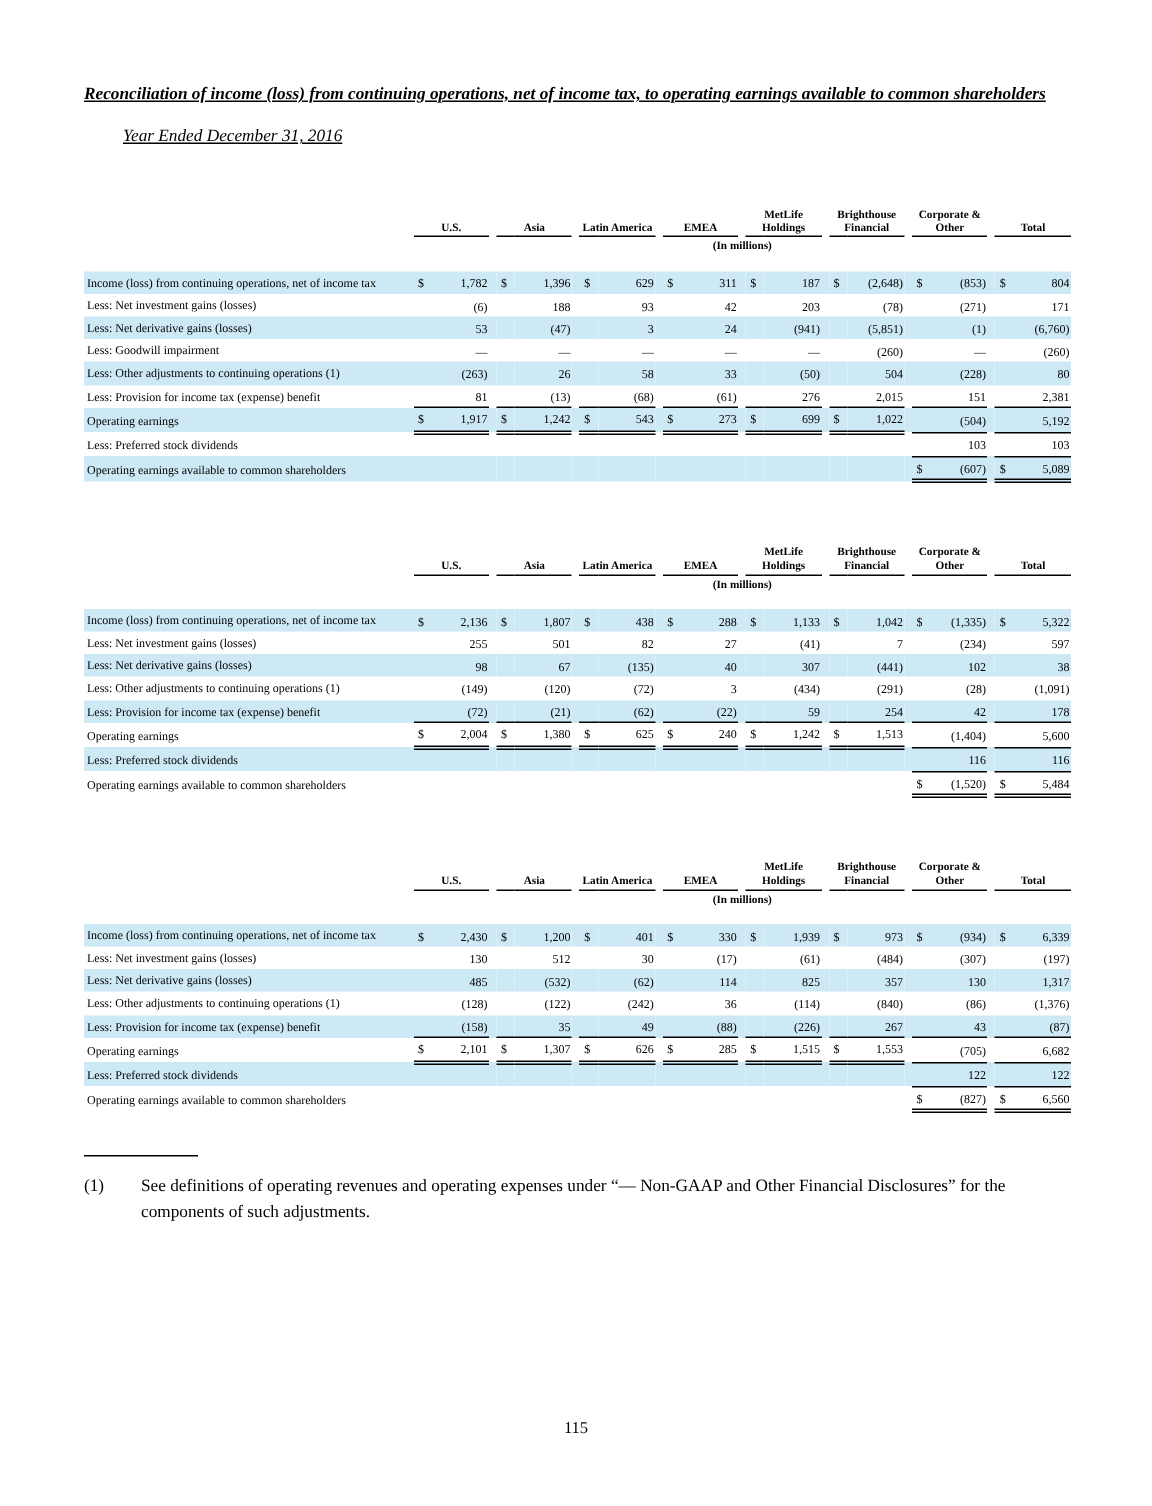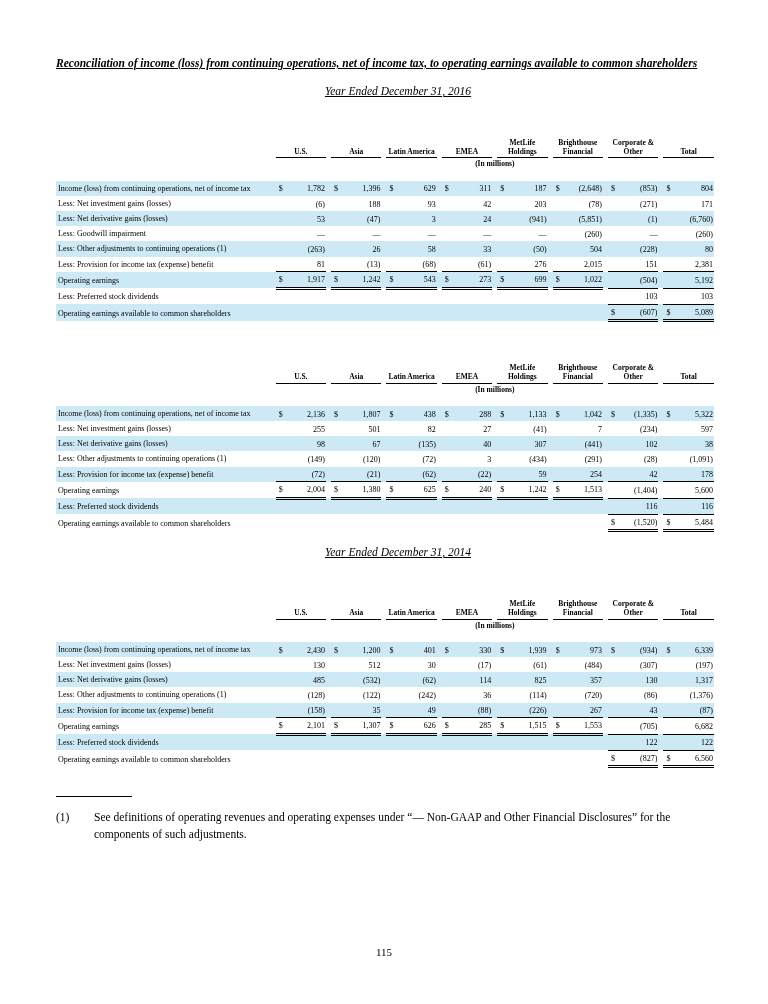--- a/index.html
+++ b/index.html
@@ -23,21 +23,20 @@
     text-decoration: underline;
     line-height: 1.32;
     text-align: justify;
   }
   .year-heading {
     font-size: 11.5px;
     font-style: italic;
     font-weight: normal;
     text-decoration: underline;
     margin: 14px 0 0 26px;
-    text-align: center;
   }
 
   table.fin {
     border-collapse: collapse;
     table-layout: fixed;
     width: 658px;
     margin-top: 42px;
     font-size: 8px;
     line-height: 1.15;
   }
@@ -648,21 +647,20 @@
               <td class="v dbl">(1,520)</td>
               <td class="sp"></td>
               <td class="d dbl">$</td>
               <td class="v dbl">5,484</td>
             </tr>
           </tbody>
         </table>
     </section>
 
     <section>
-      <div class="year-heading">Year Ended December 31, 2014</div>
       <table class="fin">
           <colgroup>
             <col style="width: 218px;">
             <col style="width: 12px;">
             <col style="width: 38px;">
             <col style="width: 5px;">
             <col style="width: 12px;">
             <col style="width: 38px;">
             <col style="width: 5px;">
             <col style="width: 12px;">
@@ -797,21 +795,21 @@
               <td class="d"></td>
               <td class="v">(242)</td>
               <td class="sp"></td>
               <td class="d"></td>
               <td class="v">36</td>
               <td class="sp"></td>
               <td class="d"></td>
               <td class="v">(114)</td>
               <td class="sp"></td>
               <td class="d"></td>
-              <td class="v">(720)</td>
+              <td class="v">(840)</td>
               <td class="sp"></td>
               <td class="d"></td>
               <td class="v">(86)</td>
               <td class="sp"></td>
               <td class="d"></td>
               <td class="v">(1,376)</td>
             </tr>
             <tr class="shaded">
               <td class="lbl">Less: Provision for income tax (expense) benefit</td>
               <td class="d sgl"></td>

